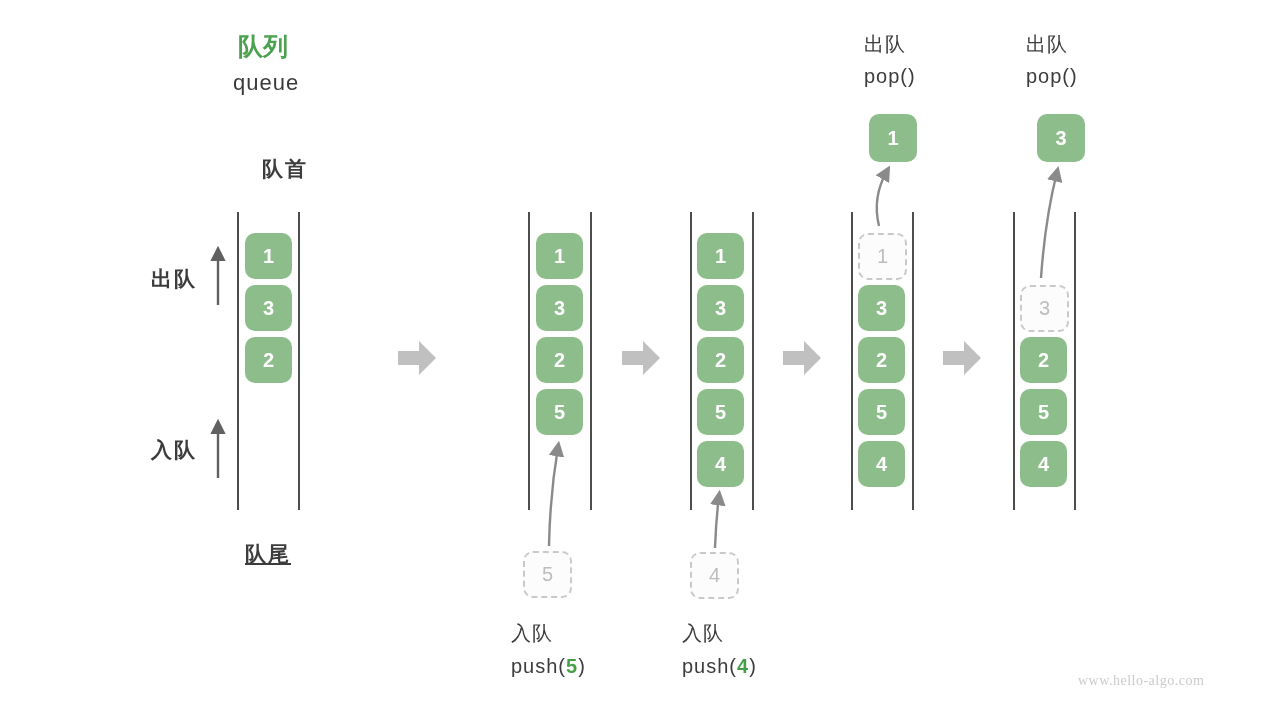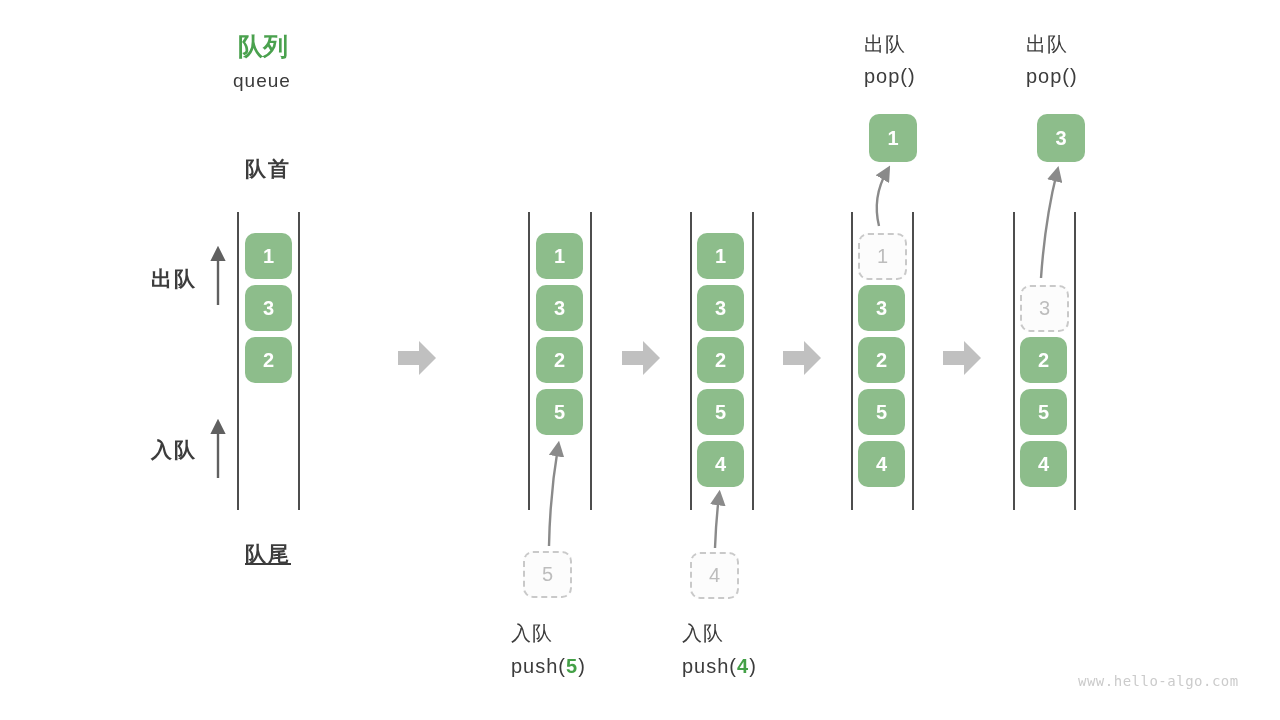--- a/index.html
+++ b/index.html
@@ -3,21 +3,21 @@
 <meta charset="utf-8">
 <style>
   html,body{margin:0;padding:0;background:#ffffff;}
   .canvas{
     position:relative;width:1280px;height:720px;background:#ffffff;overflow:hidden;
     font-family:"Liberation Sans","DejaVu Sans",sans-serif;color:#3c3c3c;
   }
   .abs{position:absolute;}
   
   .title-zh{font-size:25px;font-weight:bold;color:#4aa14e;}
-  .title-en{font-size:19px;color:#3a3a3a;letter-spacing:1px;}
+  .title-en{font-size:22px;color:#3a3a3a;letter-spacing:1px;}
   
   .cjk{font-size:21px;font-weight:600;color:#3c3c3c;letter-spacing:2px;white-space:nowrap;}
   
   .vline{position:absolute;width:1.6px;height:298px;top:212px;background:#4d4d4d;}
   
   .box{
     position:absolute;width:47px;height:46px;border-radius:10px;
     background:#8dbd8b;color:#ffffff;font-weight:bold;font-size:20px;
     display:flex;align-items:center;justify-content:center;
   }
@@ -65,21 +65,21 @@
     <path d="M549,546 Q550,495 558,447" stroke="#8a8a8a" stroke-width="2.4" fill="none" marker-end="url(#ah-light)"></path>
     <path d="M715,548 Q716,520 719,496" stroke="#8a8a8a" stroke-width="2.4" fill="none" marker-end="url(#ah-light)"></path>
 
     <path d="M879,226 Q872,197 887,171" stroke="#8a8a8a" stroke-width="2.4" fill="none" marker-end="url(#ah-light)"></path>
     <path d="M1041,278 Q1045,220 1057,172" stroke="#8a8a8a" stroke-width="2.4" fill="none" marker-end="url(#ah-light)"></path>
   </svg>
 
   <div class="abs title-zh" style="left:238px;top:30px;">队列</div>
   <div class="abs title-en" style="left:233px;top:70px;">queue</div>
 
-  <div class="abs cjk" style="left:245px;top:155px;">队首</div>
+  <div class="abs cjk" style="left:262px;top:155px;">队首</div>
   <div class="abs cjk" style="left:245px;top:540px;text-decoration:underline;">队尾</div>
   <div class="abs cjk" style="left:151px;top:265px;">出队</div>
   <div class="abs cjk" style="left:151px;top:436px;">入队</div>
 
   <div class="vline" style="left:237px;"></div>
   <div class="vline" style="left:298px;"></div>
   <div class="vline" style="left:528px;"></div>
   <div class="vline" style="left:590px;"></div>
   <div class="vline" style="left:690px;"></div>
   <div class="vline" style="left:752px;"></div>
@@ -127,15 +127,15 @@
   <div class="abs" style="left:1026px;top:31px;">
     <div class="op-action">出队</div>
     <div class="op-code" style="margin-top:7px;">pop()</div>
   </div>
   <div class="box popped" style="left:1037px;top:114px;">3</div>
   <div class="box dashed" style="left:1020px;top:285px;">3</div>
   <div class="box" style="left:1020px;top:337px;">2</div>
   <div class="box" style="left:1020px;top:389px;">5</div>
   <div class="box" style="left:1020px;top:441px;">4</div>
 
-  <div class="abs watermark" style="left:1078px;top:673px;">www.hello-algo.com</div>
+  <div class="abs watermark" style="left:1078px;top:673px;font-family:Liberation Serif, serif;">www.hello-algo.com</div>
 
 </div>
 
 </body></html>

